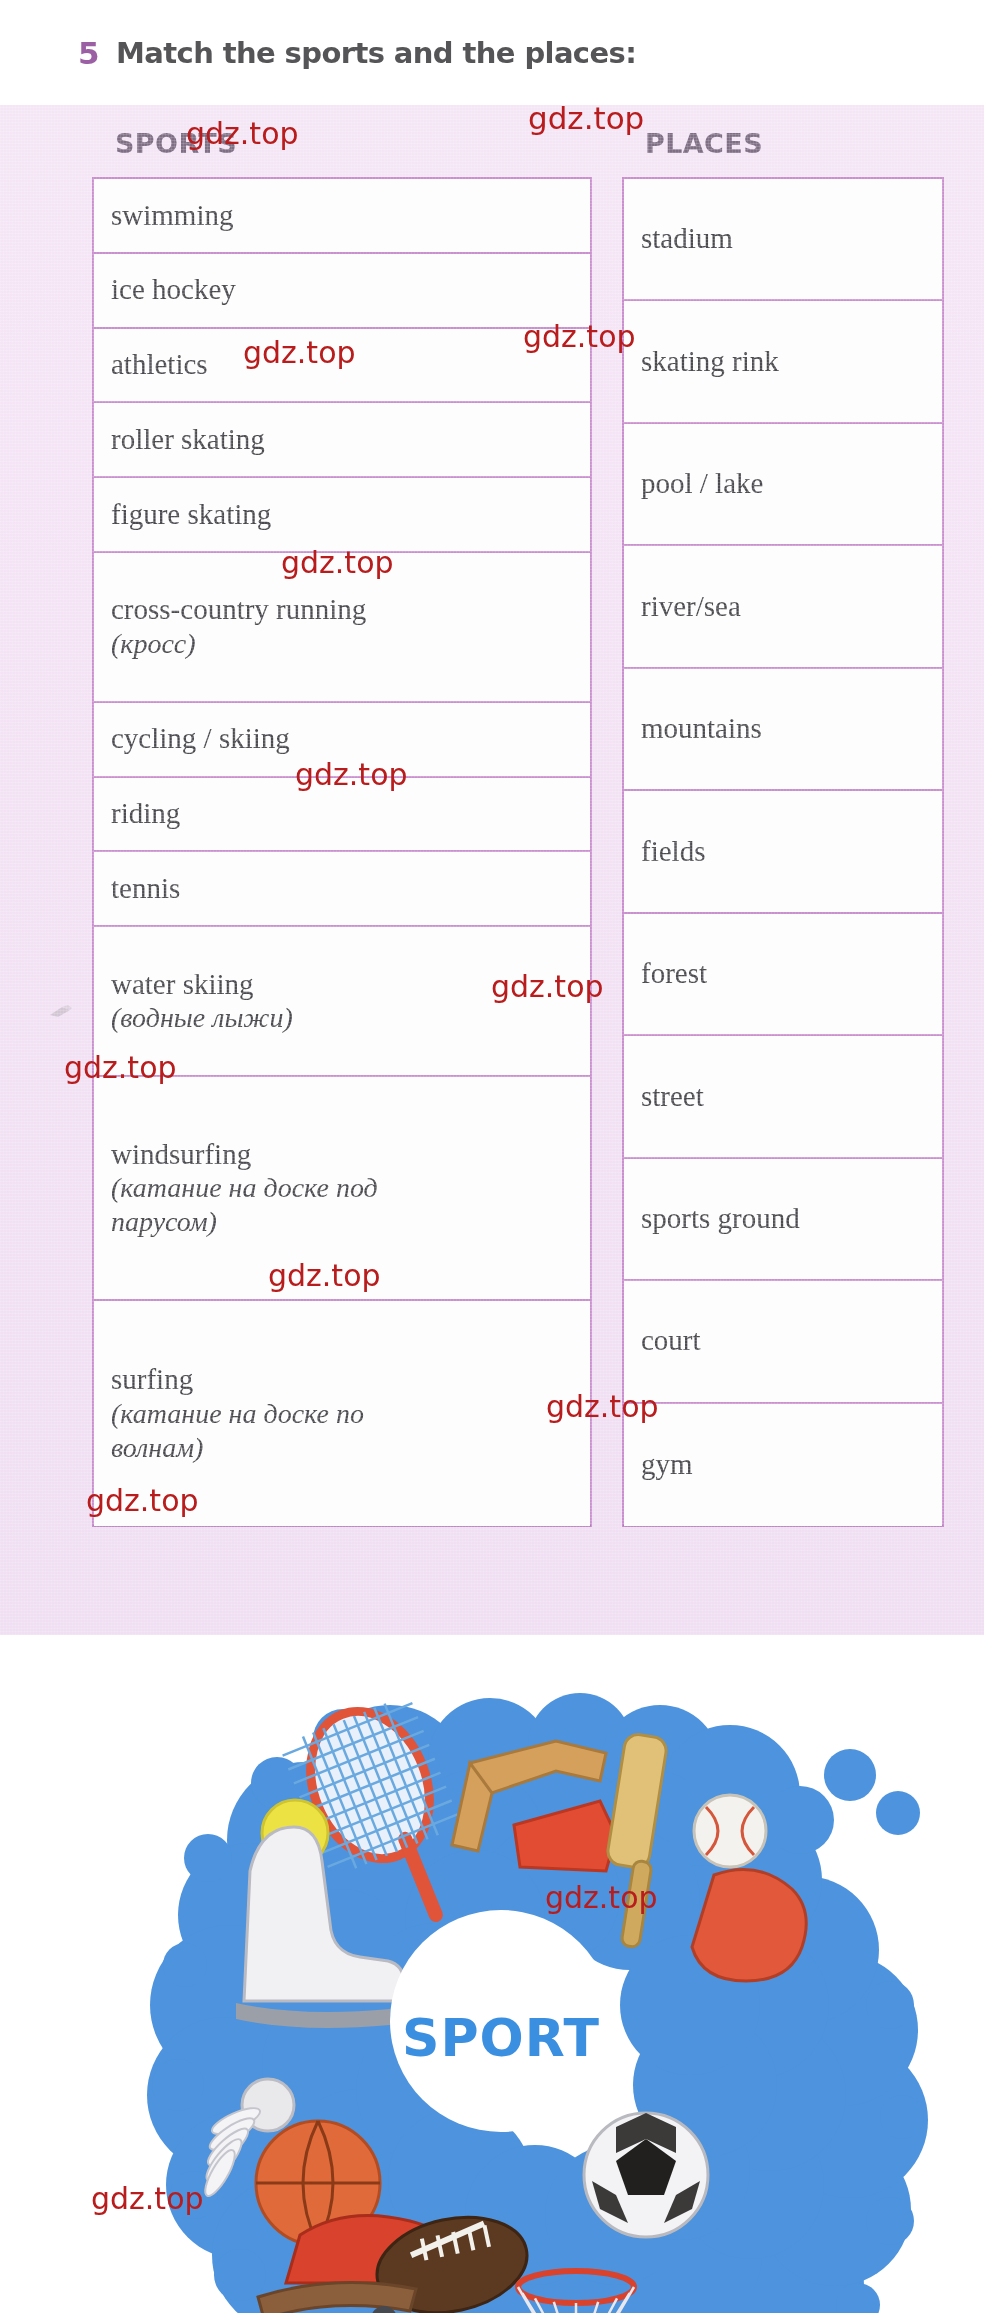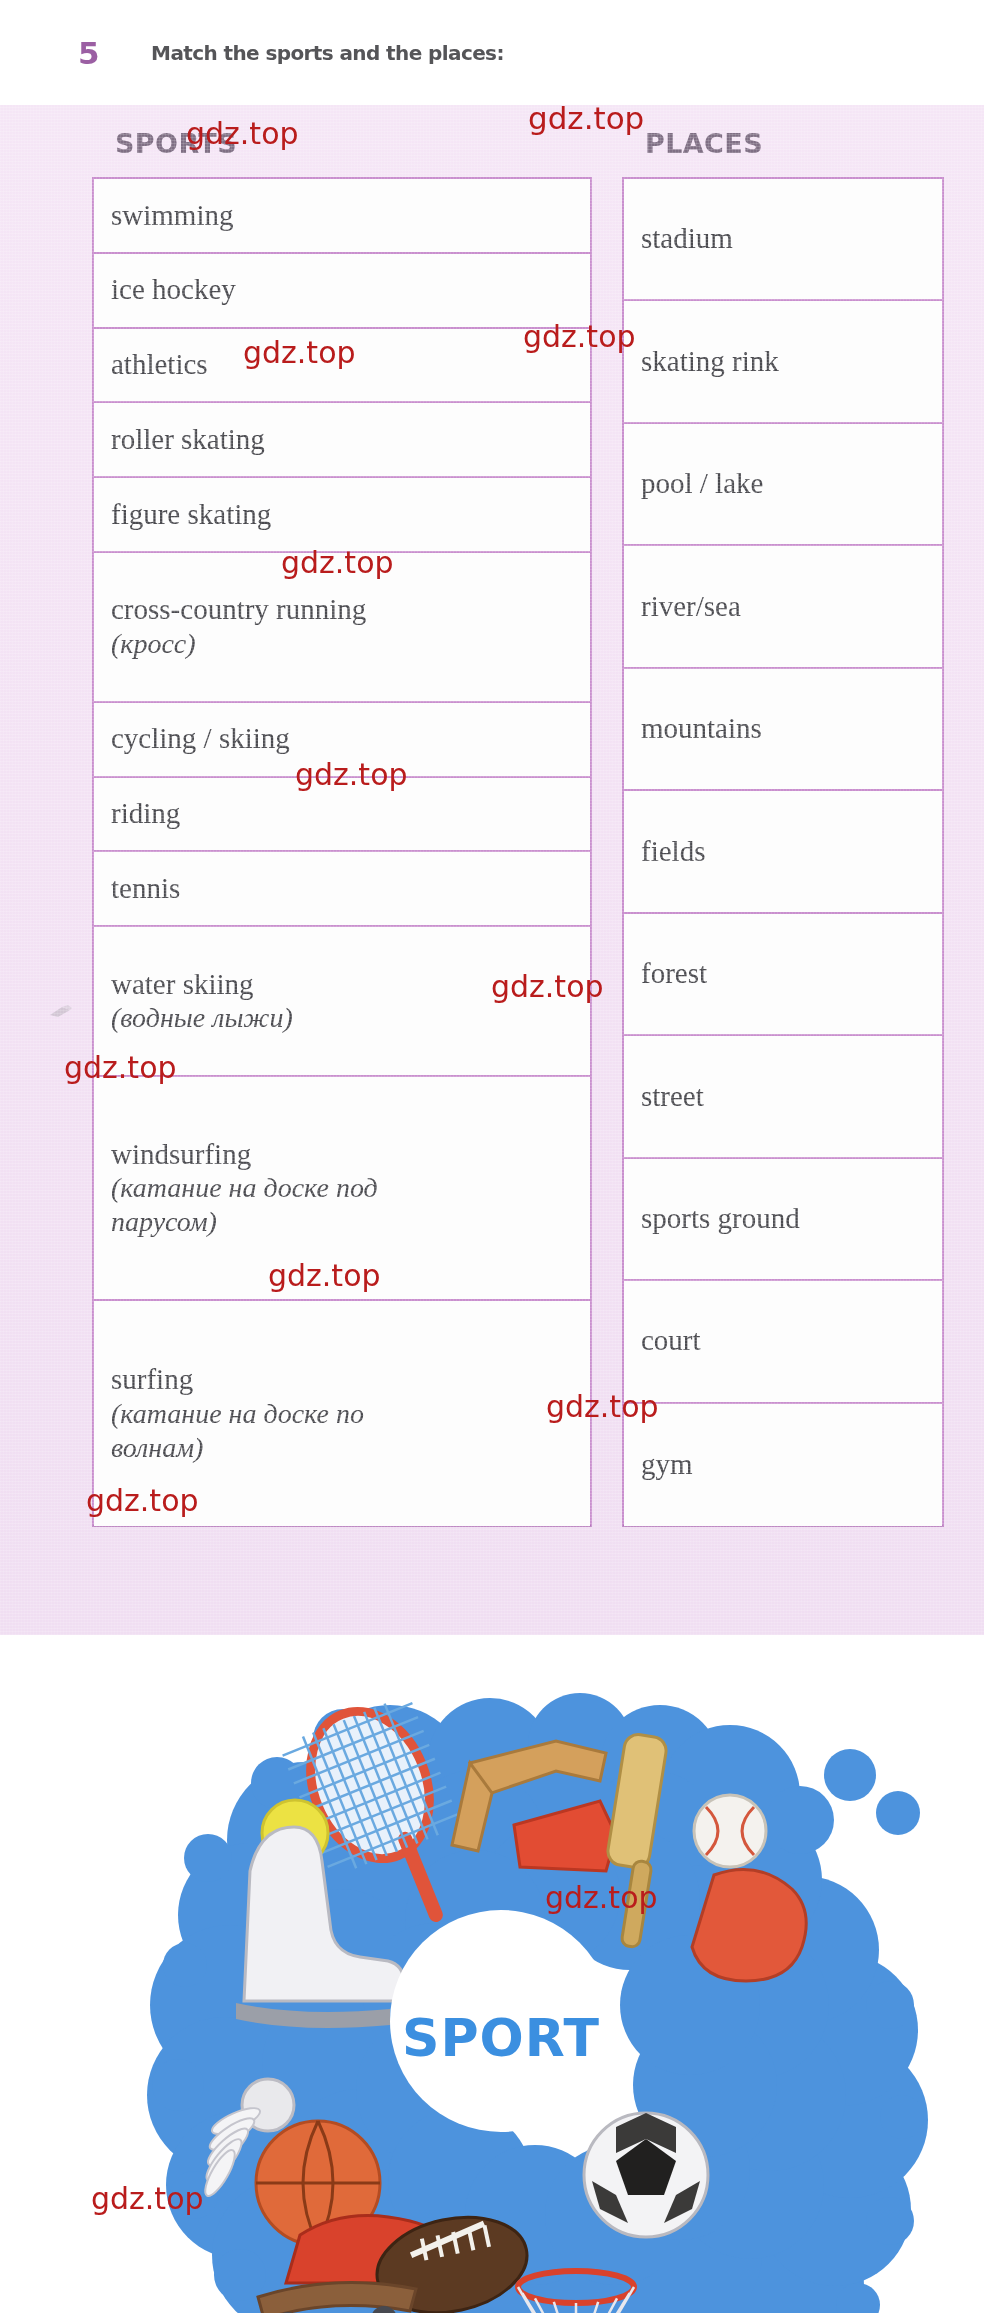--- a/index.html
+++ b/index.html
@@ -28,26 +28,25 @@
   }
   #exercise-number {
     font-size: 31px;
     font-weight: bold;
     color: #9b5fa3;
     margin-right: 17px;
     font-family: "DejaVu Sans", sans-serif;
     letter-spacing: -0.5px;
   }
   #exercise-title {
-    font-size: 20px;
+    font-size: 29px;
     font-weight: bold;
     color: #555558;
     font-family: "DejaVu Sans", sans-serif;
     letter-spacing: -0.6px;
-    margin-left: 35px;
   }
 
   
   #match-panel {
     position: absolute;
     left: 0; top: 105px;
     width: 984px; height: 1530px;
     background: linear-gradient(180deg,#f5e6f6 0%,#f3e2f4 45%,#f0def2 100%);
   }
   #match-panel::after{

